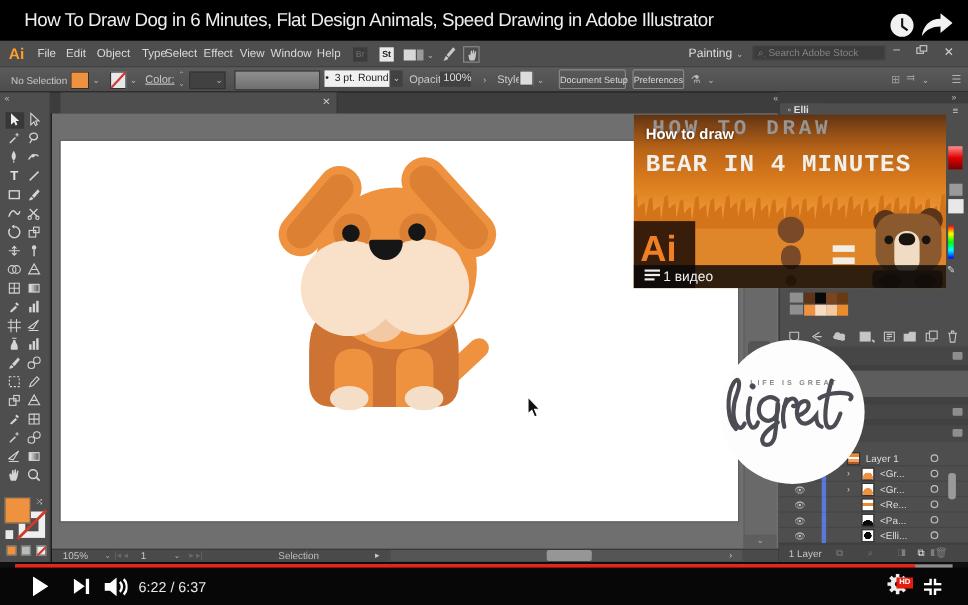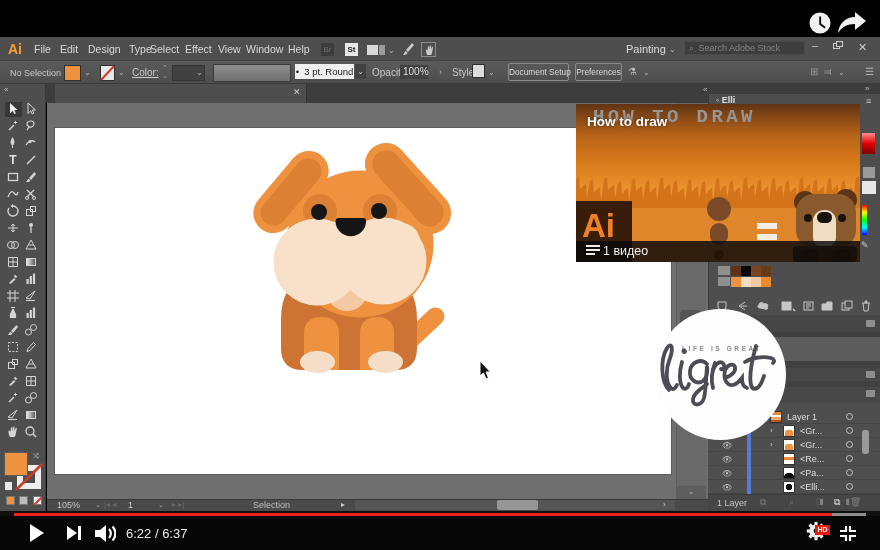--- a/index.html
+++ b/index.html
@@ -5,34 +5,35 @@
   html,body{margin:0;padding:0;width:880px;height:550px;overflow:hidden;background:#000;}
   *{box-sizing:border-box;font-family:"Liberation Sans",sans-serif;}
   .abs{position:absolute;}
   #stage{position:relative;width:880px;height:550px;background:#000;}
 </style>
 </head>
 <body>
 <div id="stage">
 
   <div class="abs" style="left:0;top:0;width:880px;height:37px;background:#000;"></div>
+  <div class="abs" id="vtitle" style="left:22px;top:9px;color:#eee;font-size:17px;letter-spacing:-0.44px;white-space:nowrap;">How To Draw Dog in 6 Minutes, Flat Design Animals, Speed Drawing in Adobe Illustrator</div>
   <svg class="abs" style="left:808px;top:11px" width="24" height="24" viewBox="0 0 24 24">
     <circle cx="12" cy="12" r="10.5" fill="#f1f1f1"></circle>
     <path d="M11.2 5.5 h1.9 v7 l4.6 3.4 -1.2 1.6 -5.3 -4 z" fill="#111"></path>
   </svg>
   <svg class="abs" style="left:838px;top:12px" width="28" height="21" viewBox="0 0 28 21">
     <path d="M17 0 L28 9 L17 18 L17 12 C9 12 4 15 0 21 C1 12 7 5 17 5 Z" fill="#f1f1f1"></path>
   </svg>
 
   <div class="abs" style="left:0;top:37px;width:880px;height:24px;background:#4e4e4e;border-bottom:1px solid #424242;"></div>
   <div class="abs" style="left:8px;top:41px;color:#ff9e2c;font-size:14px;font-weight:bold;">Ai</div>
   <div class="abs" style="left:0;top:43px;width:440px;color:#d9d9d9;font-size:10.5px;">
     <span class="abs" style="left:34px">File</span>
     <span class="abs" style="left:60px">Edit</span>
-    <span class="abs" style="left:88px">Design</span>
+    <span class="abs" style="left:88px">Object</span>
     <span class="abs" style="left:129px">Type</span>
     <span class="abs" style="left:150px">Select</span>
     <span class="abs" style="left:185px">Effect</span>
     <span class="abs" style="left:218px">View</span>
     <span class="abs" style="left:246px">Window</span>
     <span class="abs" style="left:288px">Help</span>
   </div>
   <div class="abs" style="left:321px;top:43px;width:13px;height:13px;background:#3c3c3c;color:#6f6f6f;font-size:8px;text-align:center;line-height:13px;">Br</div>
   <div class="abs" style="left:345px;top:43px;width:13px;height:13px;background:#e8e8e8;color:#222;font-size:8px;font-weight:bold;text-align:center;line-height:13px;">St</div>
   <div class="abs" style="left:367px;top:45px;width:11px;height:10px;background:#d8d8d8;"></div>
@@ -383,20 +384,21 @@
     <div class="abs" style="left:850px;top:497px;color:#7e7e7e;font-size:9px;">🗑</div>
     <div class="abs" style="left:862px;top:430px;width:7px;height:24px;background:#9a9a9a;border-radius:3px;"></div>
 
   <div id="thumb" class="abs" style="left:576px;top:104px;width:284px;height:158px;overflow:hidden;">
     <div class="abs" style="left:0;top:0;width:284px;height:158px;background:linear-gradient(#5f3312 0%,#8a4a16 9%,#b86418 20%,#d0731a 32%,#e28724 46%,#ef9a3a 59%,#f2a044 66%,#ec9534 74%,#e28829 100%);"></div>
     <div class="abs" style="left:0;top:103px;width:284px;height:55px;background:#e0862a;"></div>
     <svg class="abs" style="left:0;top:70px" width="284" height="34" viewBox="0 0 284 34">
       <path d="M0 34 L0 6 L3 2 L4 15 L7 12 L10 10 L11 23 L14 7 L17 5 L18 18 L21 15 L24 13 L25 26 L28 5 L31 3 L32 16 L35 13 L38 11 L39 24 L42 9 L45 7 L46 20 L49 16 L52 14 L53 27 L56 6 L59 4 L60 17 L63 14 L66 12 L67 25 L70 8 L73 6 L74 19 L77 15 L80 13 L81 26 L84 5 L87 3 L88 16 L91 12 L94 10 L95 23 L98 8 L101 6 L102 19 L105 16 L108 14 L109 27 L112 7 L115 5 L116 18 L119 14 L122 12 L123 25 L126 9 L129 7 L130 20 L133 16 L136 14 L137 27 L140 6 L143 4 L144 17 L147 13 L150 11 L151 24 L154 8 L157 6 L158 19 L161 15 L164 13 L165 26 L168 5 L171 3 L172 16 L175 12 L178 10 L179 23 L182 7 L185 5 L186 18 L189 14 L192 12 L193 25 L196 6 L199 4 L200 17 L203 13 L206 11 L207 24 L210 8 L213 6 L214 19 L217 15 L220 13 L221 26 L224 5 L227 3 L228 16 L231 12 L234 10 L235 23 L238 7 L241 5 L242 18 L245 14 L248 12 L249 25 L252 6 L255 4 L256 17 L259 13 L262 11 L263 24 L266 8 L269 6 L270 19 L273 15 L276 13 L277 26 L280 4 L283 2 L284 15  L284 8 L284 34 Z" fill="#d4741a"></path>
     </svg>
     <div class="abs" style="left:17px;top:2px;color:#969696;font-family:'Liberation Mono',monospace;font-weight:bold;font-size:19px;letter-spacing:3.4px;">HOW TO DRAW</div>
+    <div class="abs" style="left:11px;top:33px;color:#f2f0ec;font-family:'Liberation Mono',monospace;font-weight:bold;font-size:22px;letter-spacing:1px;">BEAR IN 4 MINUTES</div>
     
     <div class="abs" style="left:0;top:97px;width:56px;height:61px;background:#391d0b;"></div>
     <div class="abs" style="left:6px;top:103px;color:#f08025;font-size:33px;font-weight:bold;">Ai</div>
     
     <ellipse>
     <svg class="abs" style="left:125px;top:88px" width="40" height="70" viewBox="0 0 40 70">
       <ellipse cx="18" cy="17" rx="12" ry="12" fill="#7a4a28"></ellipse>
       <rect x="9" y="31" width="18" height="22" rx="9" fill="#7a4a28"></rect>
     </svg>
     <div class="abs" style="left:181px;top:119px;width:20px;height:6px;background:#f3ede4;"></div>

